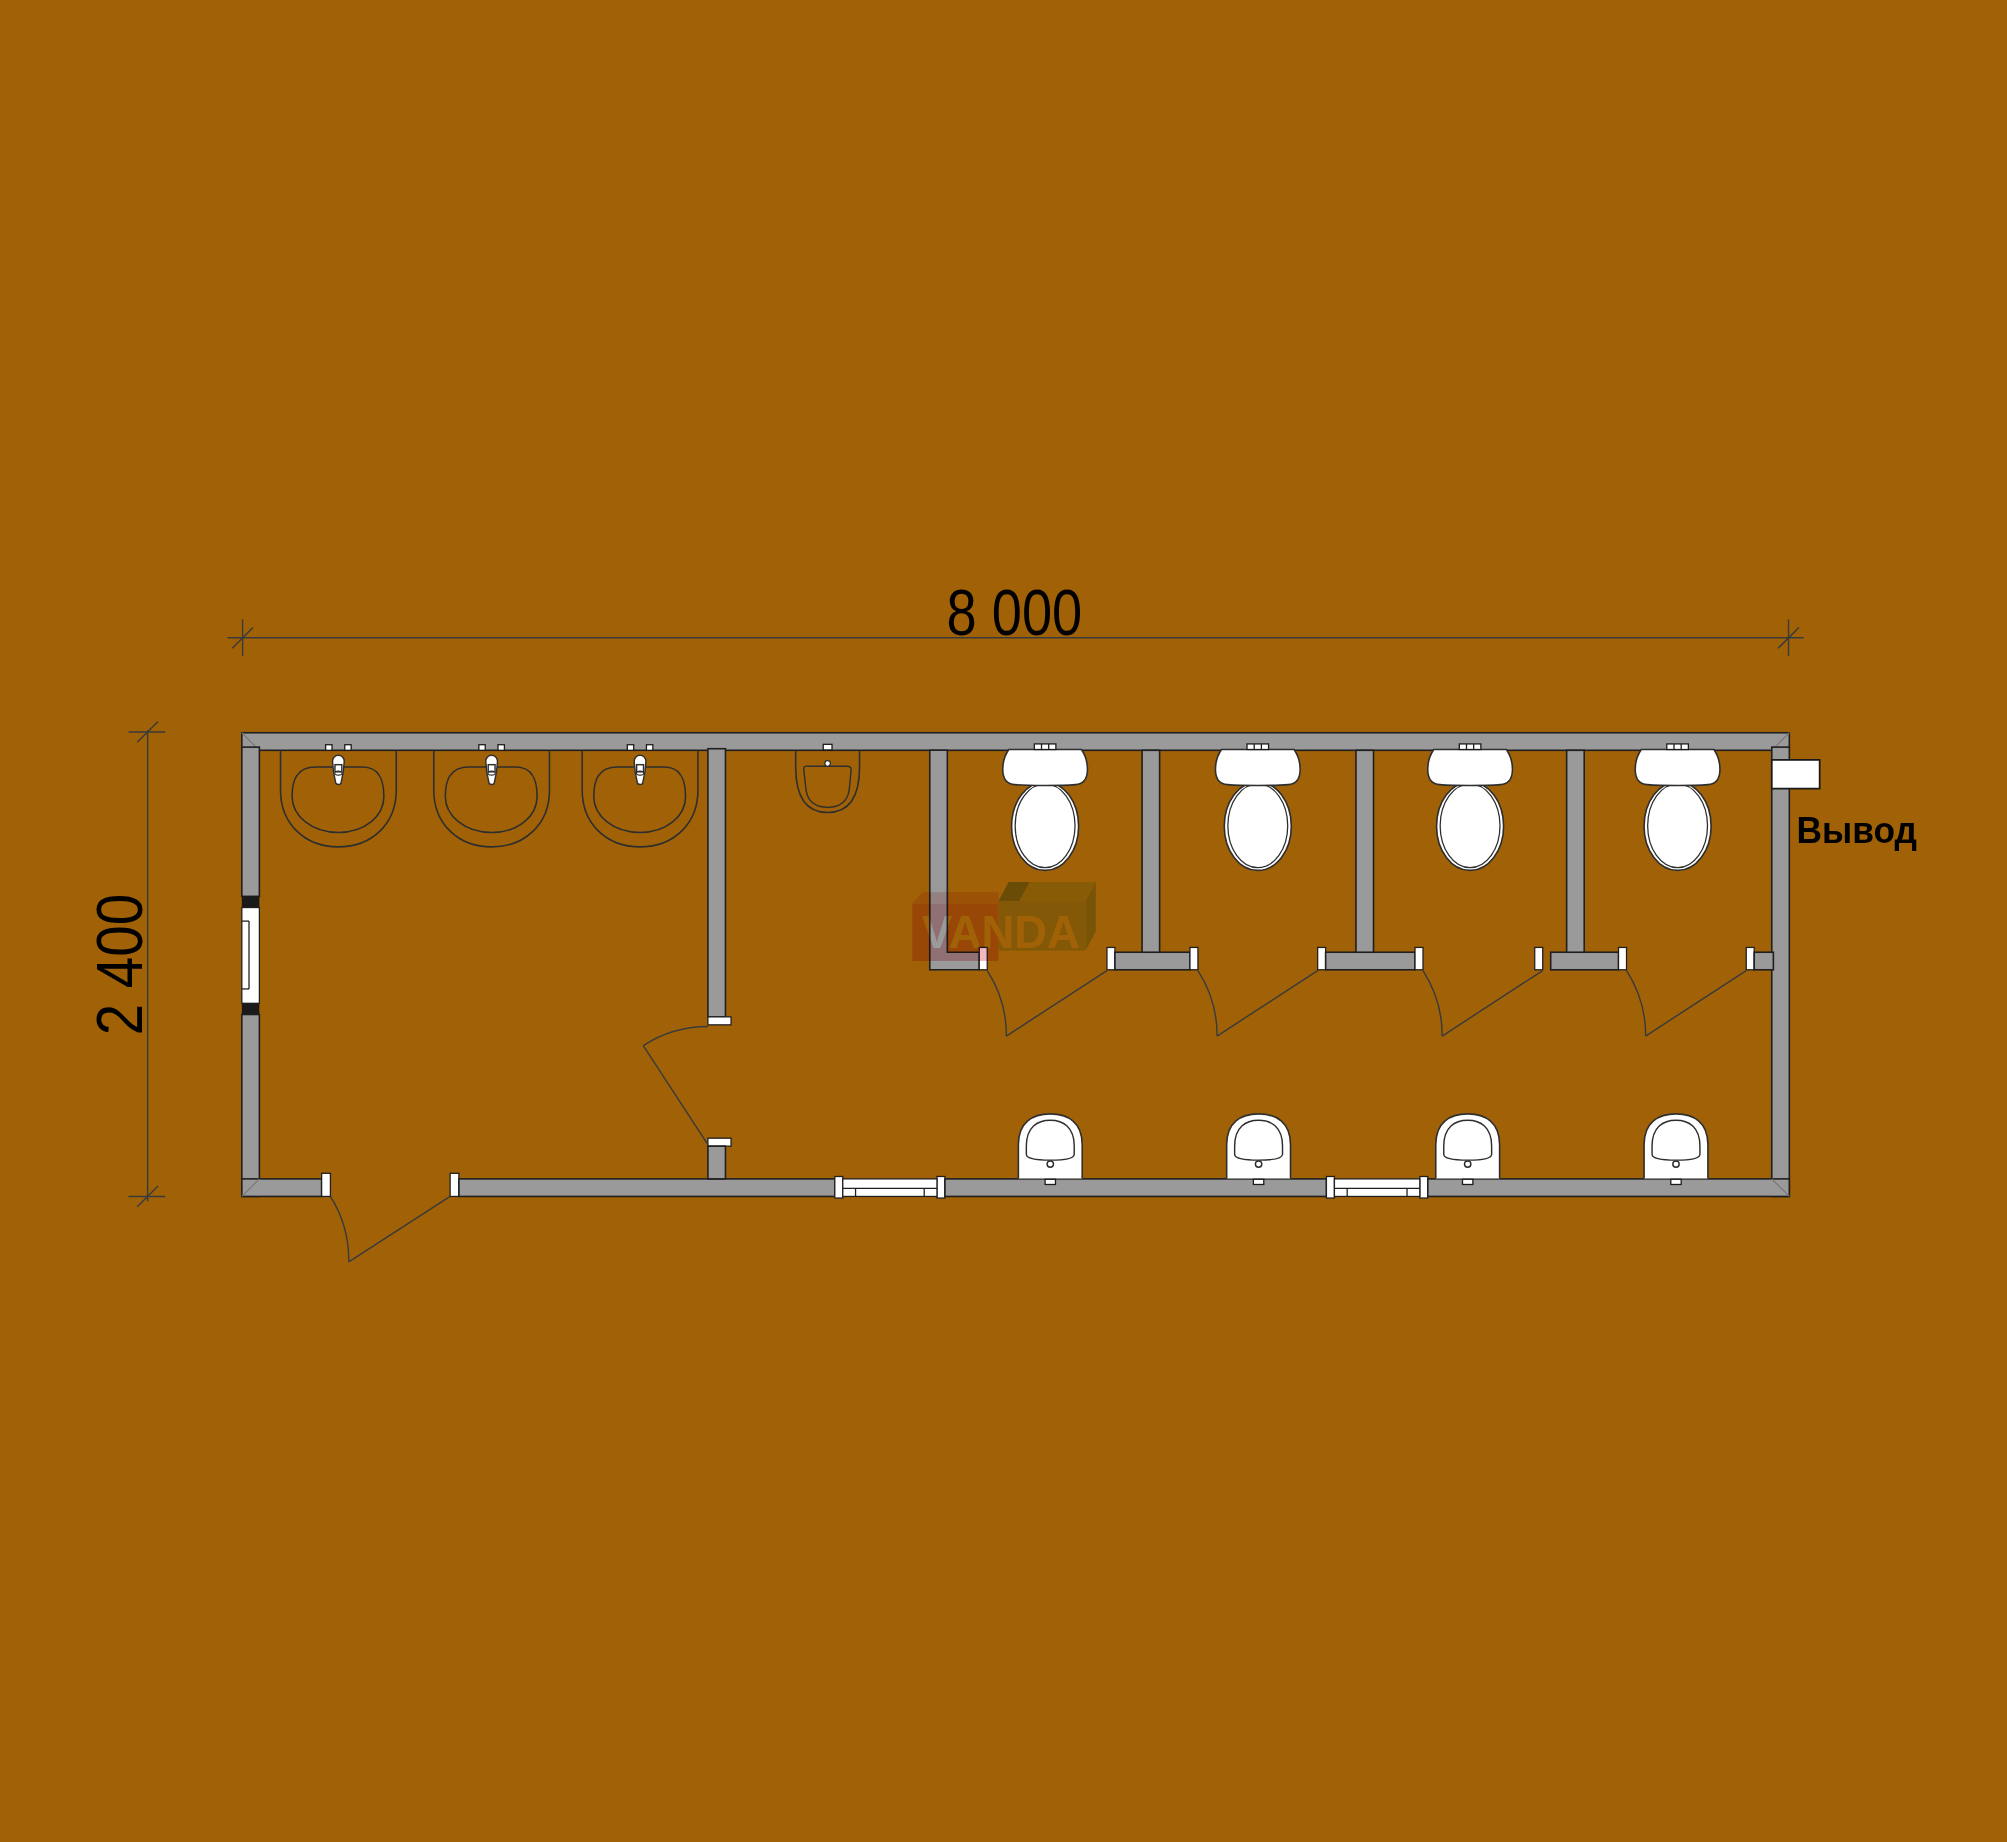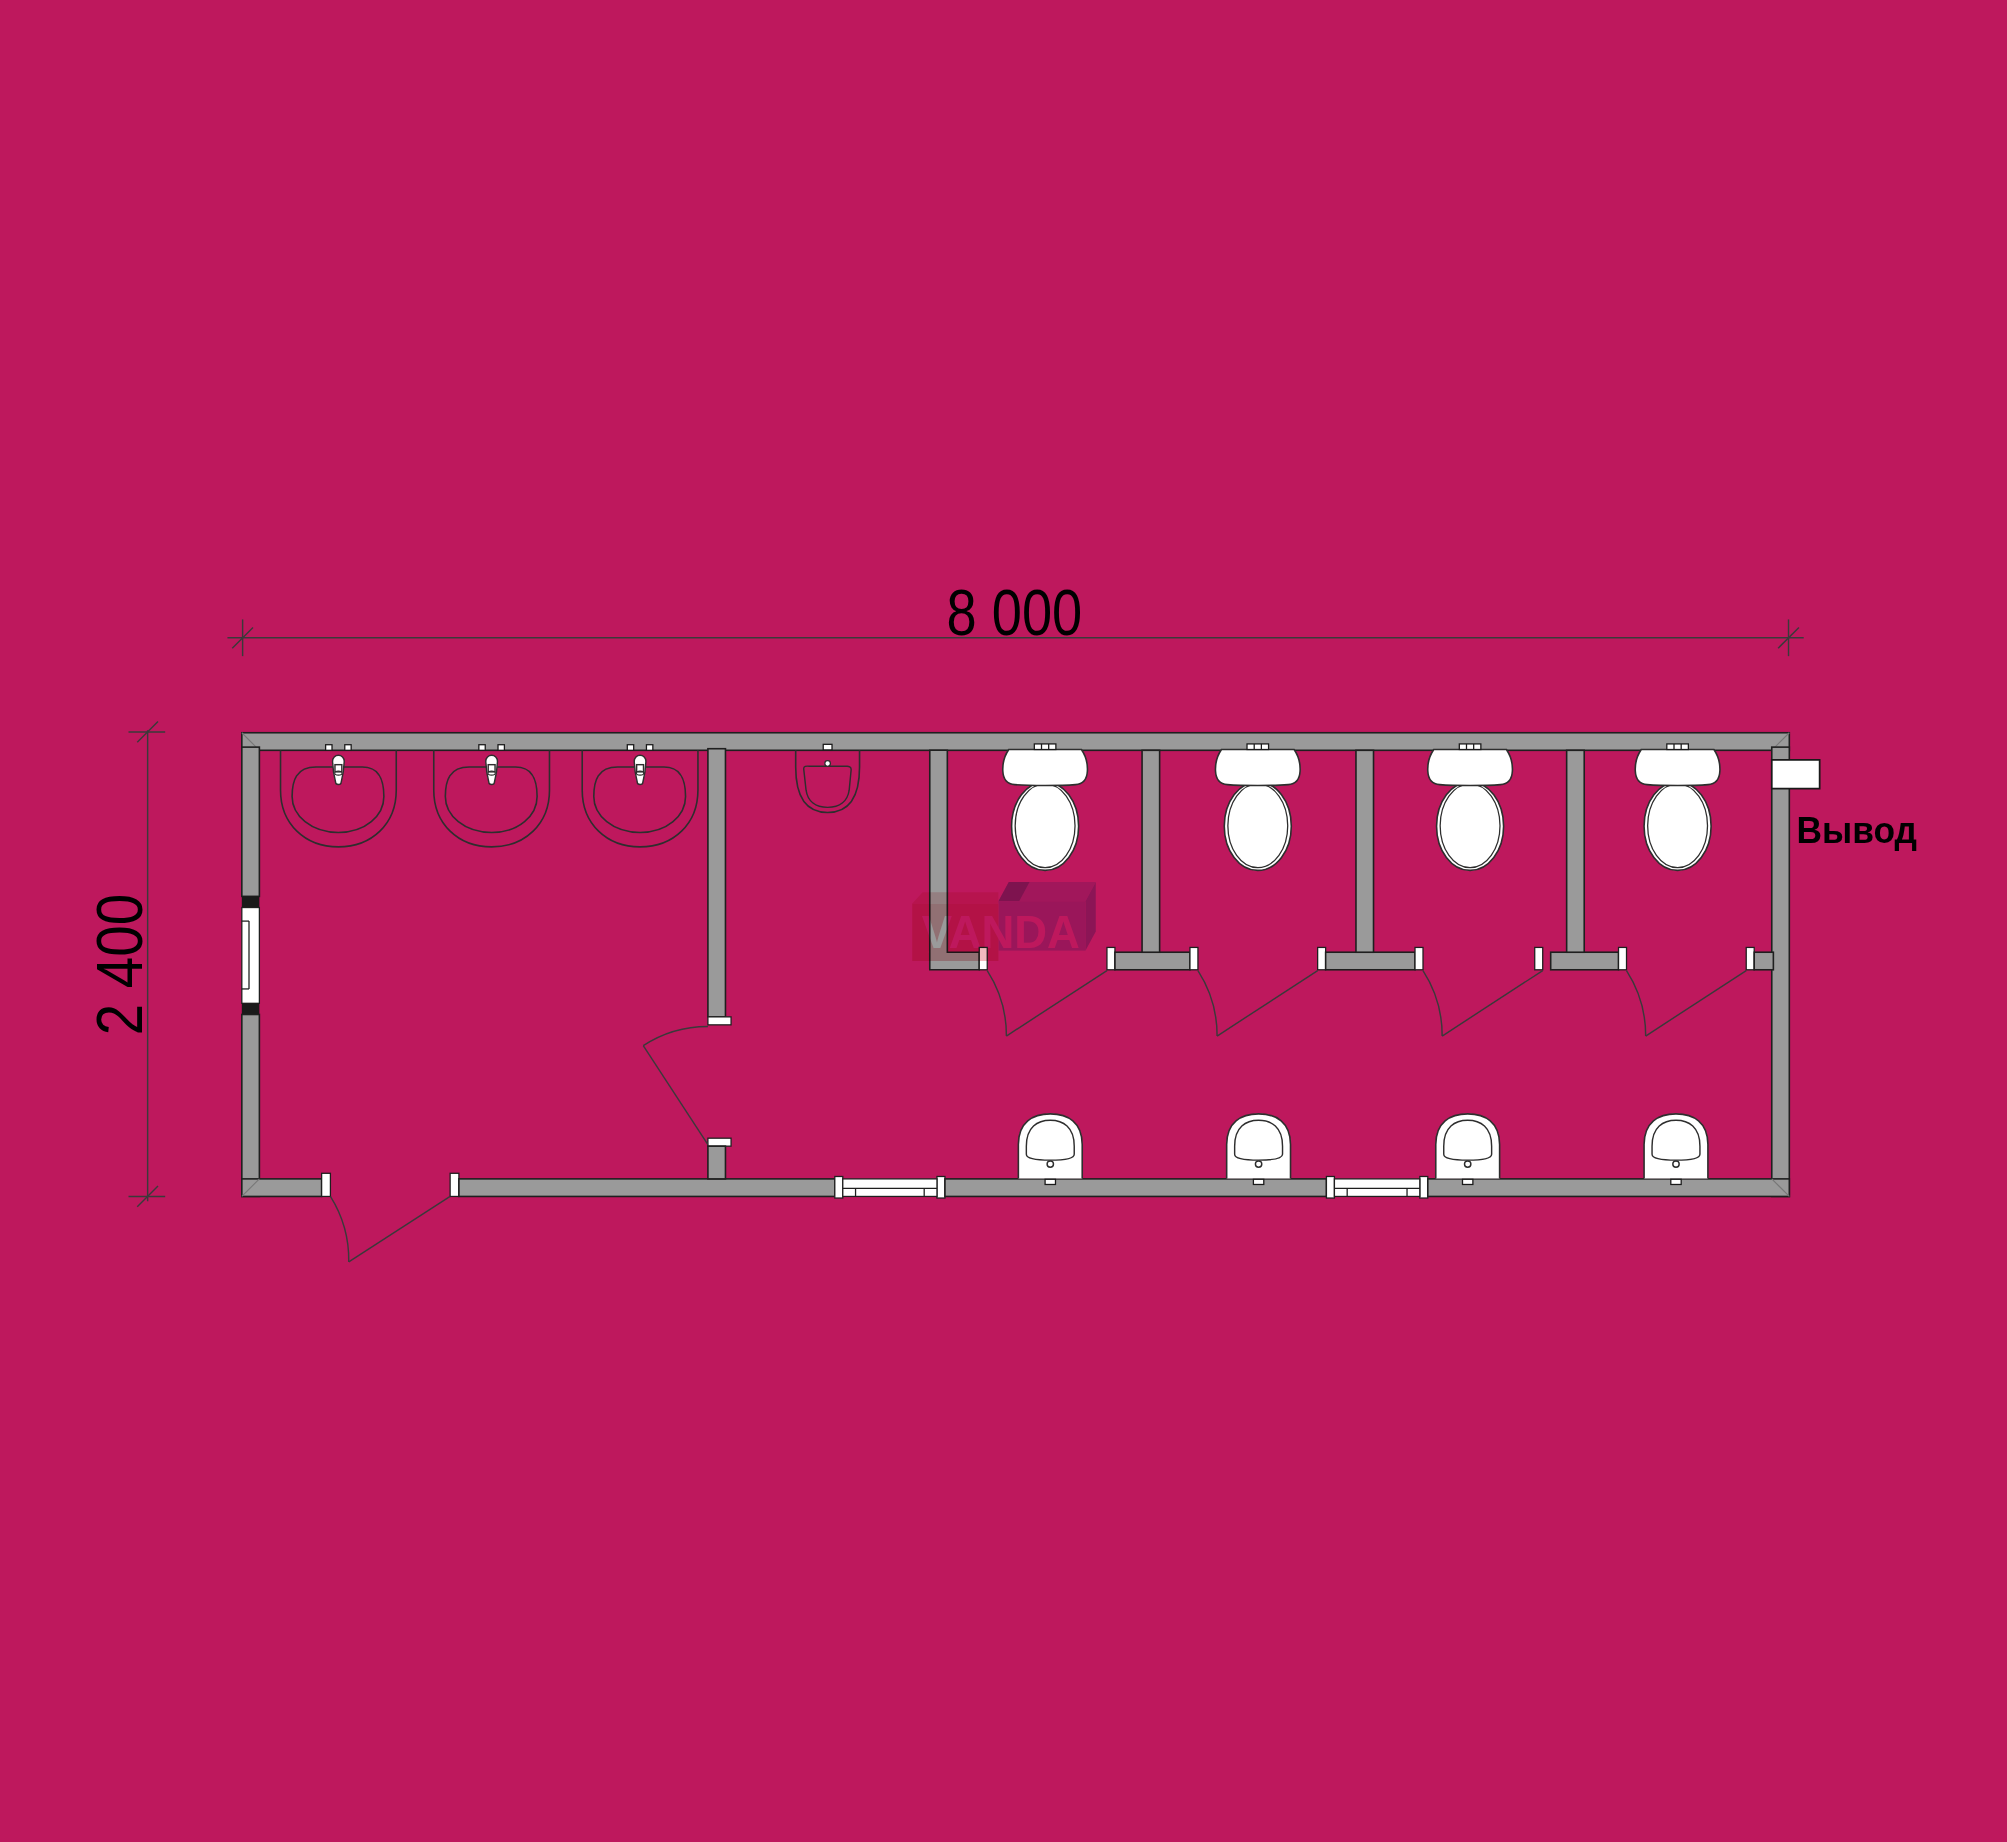--- a/index.html
+++ b/index.html
@@ -1,16 +1,16 @@
 <!DOCTYPE html>
 <html style="font-size:12.8px"><head>
 <meta charset="utf-8">
 <style>
   html,body{margin:0;padding:0;background:#ffffff;}
-  .page{position:relative;width:2008px;height:1843px;background:#be185d;overflow:hidden;
+  .page{position:relative;width:2008px;height:1843px;background:#a16207;overflow:hidden;
         font-family:"Liberation Sans", sans-serif;}
   svg{position:absolute;left:0;top:0;}
 </style>
 </head>
 <body>
 <div class="page">
 <svg width="2008" height="1843" viewBox="0 0 2516 2309">
 <defs>
 <g id="gsink">
 <path d="M -72.5,0 V 50 C -72.5,92 -42,121 0,121 C 42,121 72.5,92 72.5,50 V 0" fill="none" stroke="#2e2e2e" stroke-width="2"></path>

